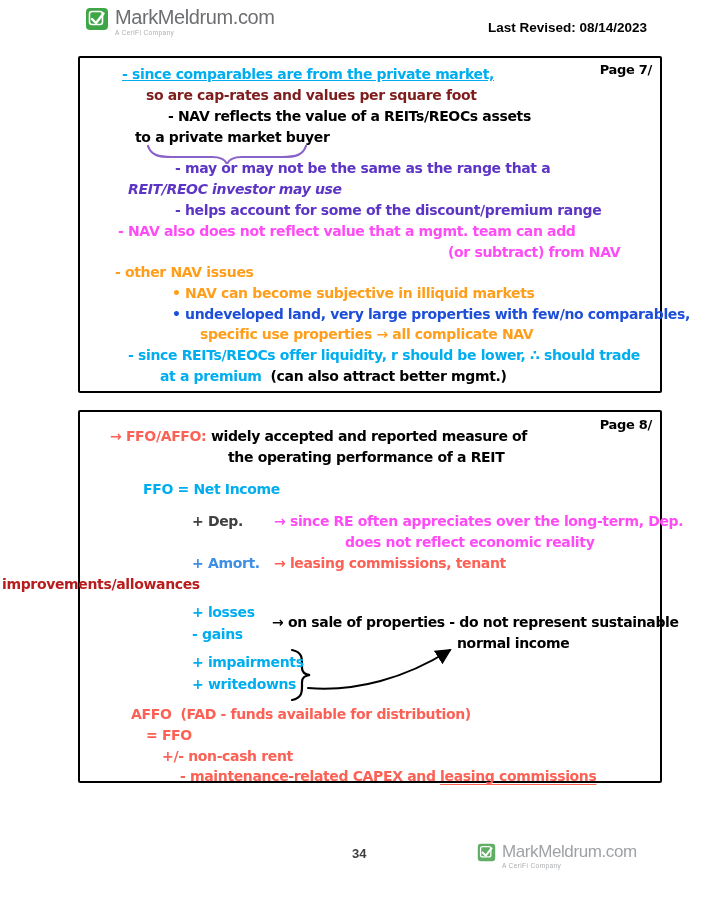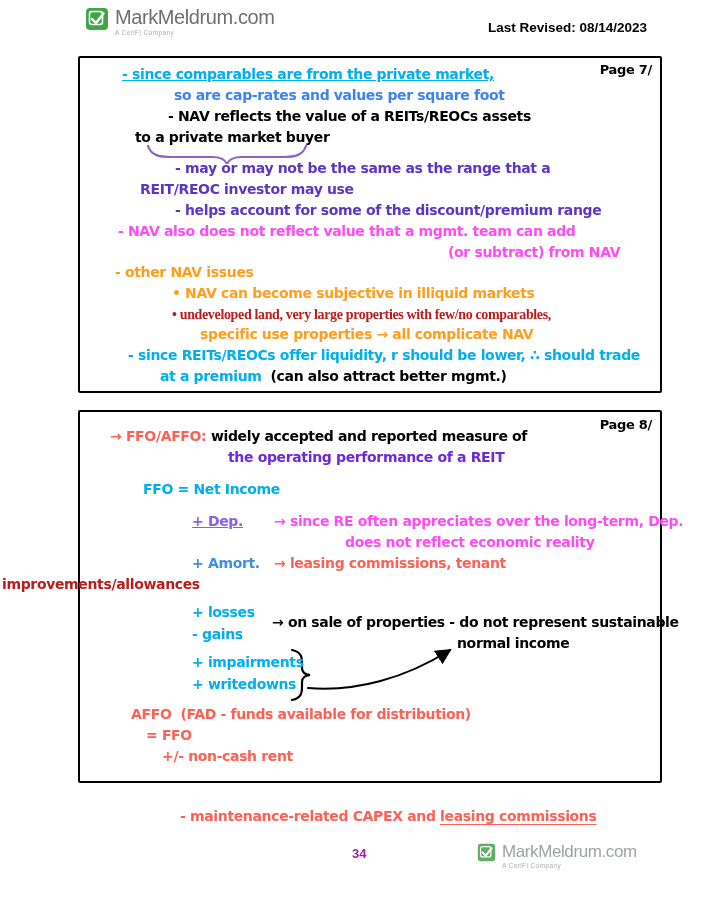--- a/index.html
+++ b/index.html
@@ -11,21 +11,21 @@
   .brand .name{font-family:"Liberation Sans",sans-serif;letter-spacing:-0.4px;line-height:1;}
   .brand .sub{font-family:"Liberation Sans",sans-serif;font-size:6.5px;color:#AAADB0;
               letter-spacing:0.4px;margin-top:2px;}
   #header-brand{left:85px;top:7px;}
   #header-brand .name{font-size:20px;color:#6D6E71;}
   #footer-brand{left:477px;top:843px;}
   #footer-brand .name{font-size:17px;color:#9FA2A5;}
   #last-revised{position:absolute;top:20px;right:79px;font-family:"Liberation Sans",sans-serif;
                 font-weight:bold;font-size:13.5px;color:#000;}
   #footer-page-number{position:absolute;left:352px;top:846px;font-family:"Liberation Sans",sans-serif;
-                font-weight:bold;font-size:13px;color:#a21caf;}
+                font-weight:bold;font-size:13px;color:#404040;}
   
   .panel{position:absolute;border:2px solid #000;border-radius:2px;background:#fff;}
   #panel-1{left:78px;top:56px;width:580px;height:333px;}
   #panel-2{left:78px;top:410px;width:580px;height:369px;}
   .page-label{position:absolute;font-weight:700;font-size:13px;color:#000;letter-spacing:-0.3px;}
   #page-label-7{top:62px;right:74px;}
   #page-label-8{top:417px;right:74px;}
   
   .note-line{position:absolute;font-weight:700;font-size:14px;line-height:16px;
              letter-spacing:-0.35px;white-space:pre;}
@@ -77,46 +77,46 @@
       <rect x="4.5" y="4.5" width="13" height="13" rx="2.5" fill="none" stroke="#ffffff" stroke-width="1.6"></rect>
       <path d="M7 12 L11 16 L18.5 6.5" stroke="#ffffff" stroke-width="2.4" fill="none" stroke-linecap="round" stroke-linejoin="round"></path>
     </svg>
     <div>
       <div class="name">MarkMeldrum.com</div>
       <div class="sub">A CeriFi Company</div>
     </div>
   </div>
 
 <div class="note-line" style="left: 122px; top: 66px;"><span style="color: rgb(0, 174, 239); text-decoration: underline;">- since comparables are from the private market,</span></div>
-    <div class="note-line" style="left: 146px; top: 87px;"><span style="color: #3b82f6; margin-left: 28px;">so are cap-rates and values per square foot</span></div>
+    <div class="note-line" style="left: 146px; top: 87px;"><span style="color: #7f1d1d;">so are cap-rates and values per square foot</span></div>
     <div class="note-line" style="left: 168px; top: 108px;"><span style="color: rgb(0, 0, 0);">- NAV reflects the value of a REITs/REOCs assets</span></div>
     <div class="note-line" style="left: 135px; top: 129px;"><span style="color: rgb(0, 0, 0);">to a private market buyer</span></div>
     <div class="note-line" style="left: 175px; top: 160px;"><span style="color: rgb(93, 53, 197);">- may or may not be the same as the range that a</span></div>
-    <div class="note-line" style="left: 140px; top: 181px;"><span style="color: rgb(93, 53, 197);">REIT/REOC investor may use</span></div>
+    <div class="note-line" style="left: 128px; top: 181px; font-style: italic;"><span style="color: rgb(93, 53, 197);">REIT/REOC investor may use</span></div>
     <div class="note-line" style="left: 175px; top: 202px;"><span style="color: rgb(93, 53, 197);">- helps account for some of the discount/premium range</span></div>
     <div class="note-line" style="left: 118px; top: 223px;"><span style="color: rgb(255, 75, 245);">- NAV also does not reflect value that a mgmt. team can add</span></div>
     <div class="note-line" style="left: 448px; top: 244px;"><span style="color: rgb(255, 75, 245);">(or subtract) from NAV</span></div>
     <div class="note-line" style="left: 115px; top: 264px;"><span style="color: rgb(255, 158, 27);">- other NAV issues</span></div>
     <div class="note-line" style="left: 172px; top: 285px;"><span style="color: rgb(255, 158, 27);">• NAV can become subjective in illiquid markets</span></div>
-    <div class="note-line" style="left: 172px; top: 306px;"><span style="color: #b91c1c; font-family: Liberation Serif, serif;">• undeveloped land, very large properties with few/no comparables,</span></div>
+    <div class="note-line" style="left: 172px; top: 306px;"><span style="color: #1d4ed8;">• undeveloped land, very large properties with few/no comparables,</span></div>
     <div class="note-line" style="left: 200px; top: 326px;"><span style="color: rgb(255, 158, 27);">specific use properties → all complicate NAV</span></div>
     <div class="note-line" style="left: 128px; top: 347px;"><span style="color: rgb(0, 174, 239);">- since REITs/REOCs offer liquidity, r should be lower, ∴ should trade</span></div>
     <div class="note-line" style="left: 160px; top: 368px;"><span style="color: rgb(0, 174, 239);">at a premium  </span><span style="color: rgb(0, 0, 0);">(can also attract better mgmt.)</span></div>
     <div class="note-line" style="left: 110px; top: 428px;"><span style="color: rgb(252, 97, 86);">→ FFO/AFFO: </span><span style="color: rgb(0, 0, 0);">widely accepted and reported measure of</span></div>
-    <div class="note-line" style="left: 228px; top: 449px;"><span style="color: #6d28d9;">the operating performance of a REIT</span></div>
+    <div class="note-line" style="left: 228px; top: 449px;"><span style="color: #000000;">the operating performance of a REIT</span></div>
     <div class="note-line" style="left: 143px; top: 481px;"><span style="color: rgb(0, 174, 239);">FFO = Net Income</span></div>
-    <div class="note-line" style="left: 192px; top: 513px;"><span style="color: #8b5cf6; text-decoration: underline;">+ Dep.</span></div>
+    <div class="note-line" style="left: 192px; top: 513px;"><span style="color: #404040;">+ Dep.</span></div>
     <div class="note-line" style="left: 274px; top: 513px;"><span style="color: rgb(255, 75, 245);">→ since RE often appreciates over the long-term, Dep.</span></div>
     <div class="note-line" style="left: 345px; top: 534px;"><span style="color: rgb(255, 75, 245);">does not reflect economic reality</span></div>
     <div class="note-line" style="left: 192px; top: 555px; text-align: center;"><span style="color: rgb(62, 142, 228);">+ Amort.</span></div>
     <div class="note-line" style="left: 274px; top: 555px;"><span style="color: rgb(252, 97, 86);">→ leasing commissions, tenant</span></div>
     <div class="note-line" style="left: 2px; top: 576px;"><span style="color: #b91c1c;">improvements/allowances</span></div>
     <div class="note-line" style="left: 192px; top: 604px; text-align: right;"><span style="color: rgb(0, 174, 239);">+ losses</span></div>
     <div class="note-line" style="left: 192px; top: 626px;"><span style="color: rgb(0, 174, 239);">- gains</span></div>
     <div class="note-line" style="left: 272px; top: 614px;"><span style="color: rgb(0, 0, 0);">→ on sale of properties - do not represent sustainable</span></div>
     <div class="note-line" style="left: 457px; top: 635px;"><span style="color: rgb(0, 0, 0);">normal income</span></div>
     <div class="note-line" style="left: 192px; top: 654px;"><span style="color: rgb(0, 174, 239);">+ impairments</span></div>
     <div class="note-line" style="left: 192px; top: 676px;"><span style="color: rgb(0, 174, 239);">+ writedowns</span></div>
     <div class="note-line" style="left: 131px; top: 706px;"><span style="color: rgb(252, 97, 86);">AFFO  (FAD - funds available for distribution)</span></div>
     <div class="note-line" style="left: 146px; top: 727px; text-align: right;"><span style="color: rgb(252, 97, 86);">= FFO</span></div>
     <div class="note-line" style="left: 162px; top: 748px;"><span style="color: rgb(252, 97, 86);">+/- non-cash rent</span></div>
-    <div class="note-line" style="left: 180px; top: 768px; margin-top: 40px;"><span style="color: rgb(252, 97, 86);">- maintenance-related CAPEX and </span><span class="u" style="color: rgb(252, 97, 86);">leasing commissions</span></div>
+    <div class="note-line" style="left: 180px; top: 768px;"><span style="color: rgb(252, 97, 86);">- maintenance-related CAPEX and </span><span class="u" style="color: rgb(252, 97, 86);">leasing commissions</span></div>
   </div>
 
 </body></html>

